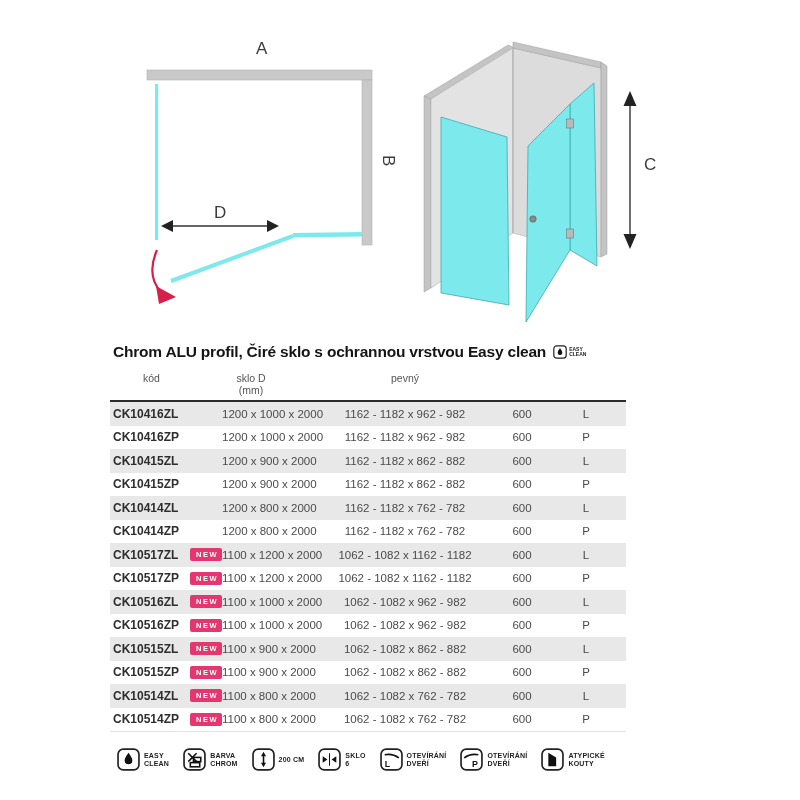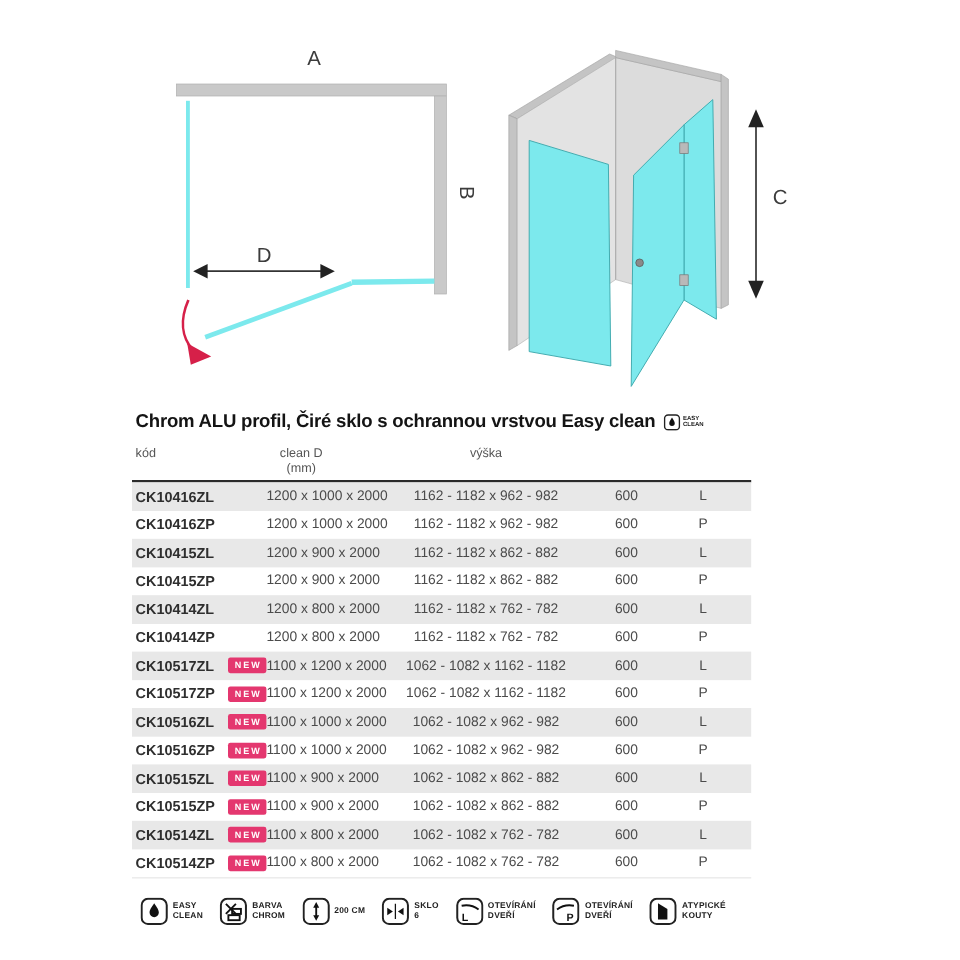--- a/index.html
+++ b/index.html
@@ -33,28 +33,28 @@
   .title-row{position:absolute;left:113px;top:343px;display:flex;align-items:center;}
   .page-title{font-size:15.5px;font-weight:700;color:#141414;letter-spacing:-0.2px;}
   .mini-badge{display:flex;align-items:center;margin-left:7px;}
   .mini-badge svg{display:block;}
   .mini-badge-text{margin-left:2px;font-size:5px;line-height:5px;color:#222;font-weight:700;}
 
   .spec-table{position:absolute;left:110px;top:372px;width:516px;}
   .thead{display:grid;grid-template-columns:80px 122px 186px 48px 80px;
          border-bottom:2px solid #2b2b2b;padding-bottom:4px;min-height:27px;}
   .th{font-size:10.5px;line-height:12px;color:#555;text-align:center;}
-  .th.left{text-align:left;padding-left:3px;}
+  .th.left{text-align:center;padding-left:3px;}
   .tbody{border-bottom:1px solid #e3e3e3;}
   .tr{display:grid;grid-template-columns:80px 32px 90px 186px 48px 80px;
       height:23.5px;align-items:center;background:#fff;}
   .tr.odd{background:var(--row-shade);}
   .td{font-size:11.5px;color:var(--muted);text-align:center;white-space:nowrap;}
   .td.code{font-size:12px;font-weight:700;color:var(--ink);text-align:left;padding-left:3px;}
-  .badge-cell{display:flex;justify-content:flex-end;}
+  .badge-cell{display:flex;justify-content:flex-start;}
   .new-badge{display:inline-block;background:var(--pink);color:#fff;font-size:7.5px;
              font-weight:700;letter-spacing:1.6px;padding:3px 4px 2px 6px;border-radius:2px;
              line-height:8px;}
 
   .legend{position:absolute;left:117px;top:748px;display:flex;gap:14px;}
   .legend-item{display:flex;align-items:center;}
   .legend-item svg{display:block;}
   .legend-label{margin-left:4px;font-size:7px;line-height:8px;color:#222;font-weight:700;letter-spacing:0.2px;}
   .lg-frame{fill:none;stroke:#222;stroke-width:1.6;}
   .lg-solid{fill:#111;}
@@ -121,24 +121,24 @@
         <div>EASY</div>
         <div>CLEAN</div>
       </span>
     </span>
   </div>
 
   <div class="spec-table">
     <div class="thead">
       <div class="th left">kód</div>
       <div class="th">
-        <div>clean D</div>
+        <div>sklo D</div>
         <div>(mm)</div>
       </div>
-      <div class="th">výška</div>
+      <div class="th">pevný</div>
     </div>
     <div class="tbody">
         <div class="tr odd">
       <div class="td code">CK10416ZL</div>
       <div class="td badge-cell">
         <span class="new-badge" style="visibility: hidden;"></span>
       </div>
       <div class="td">1200 x 1000 x 2000</div>
       <div class="td">1162 - 1182 x 962 - 982</div>
       <div class="td">600</div>

